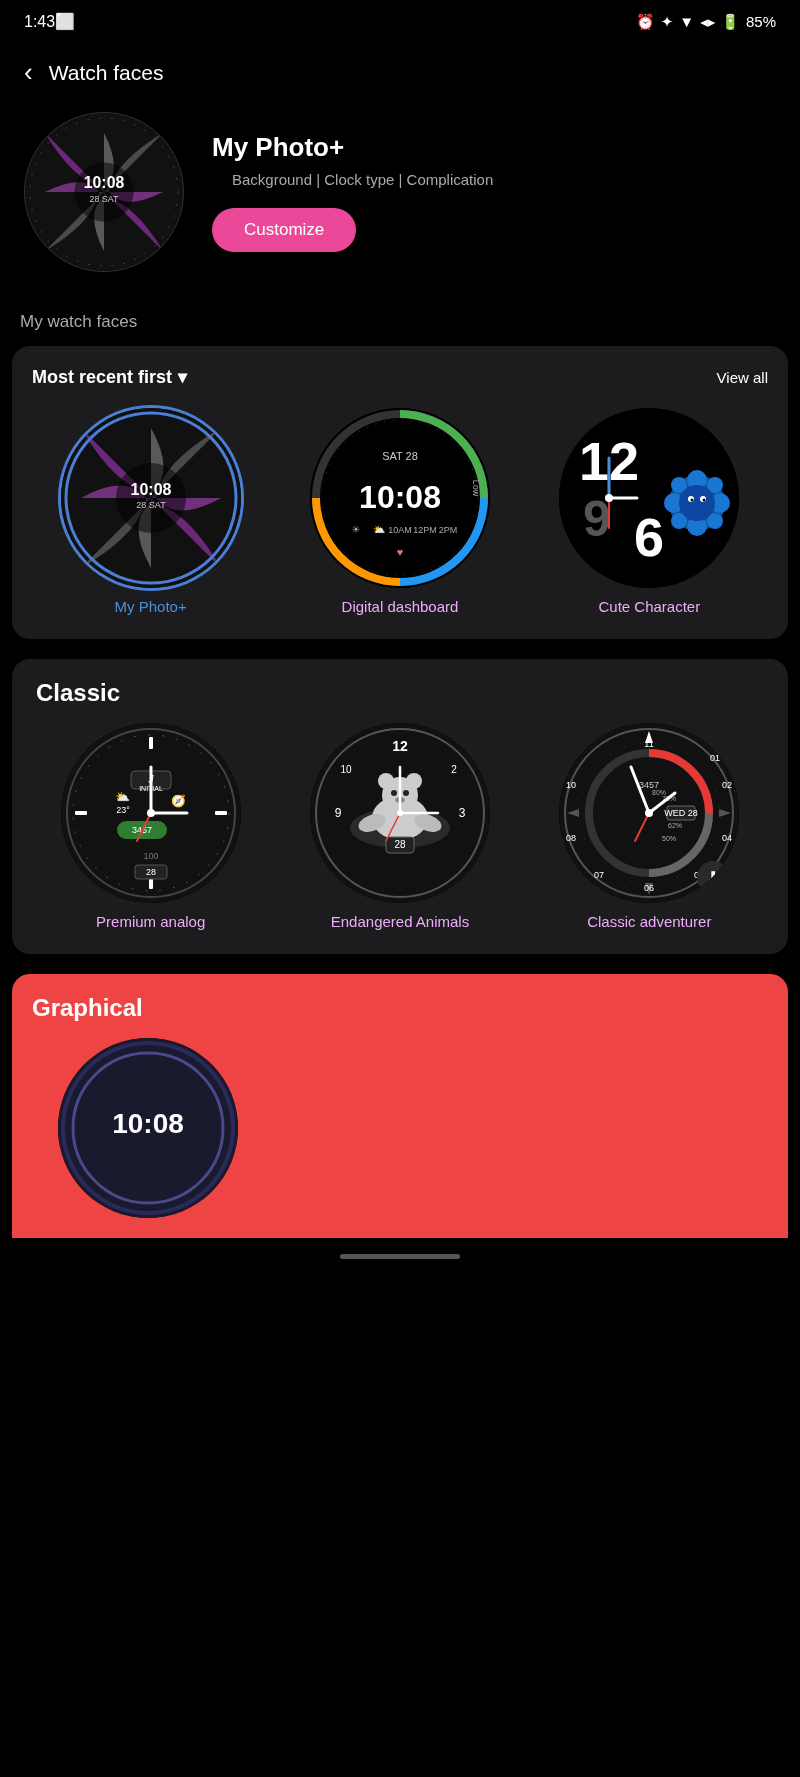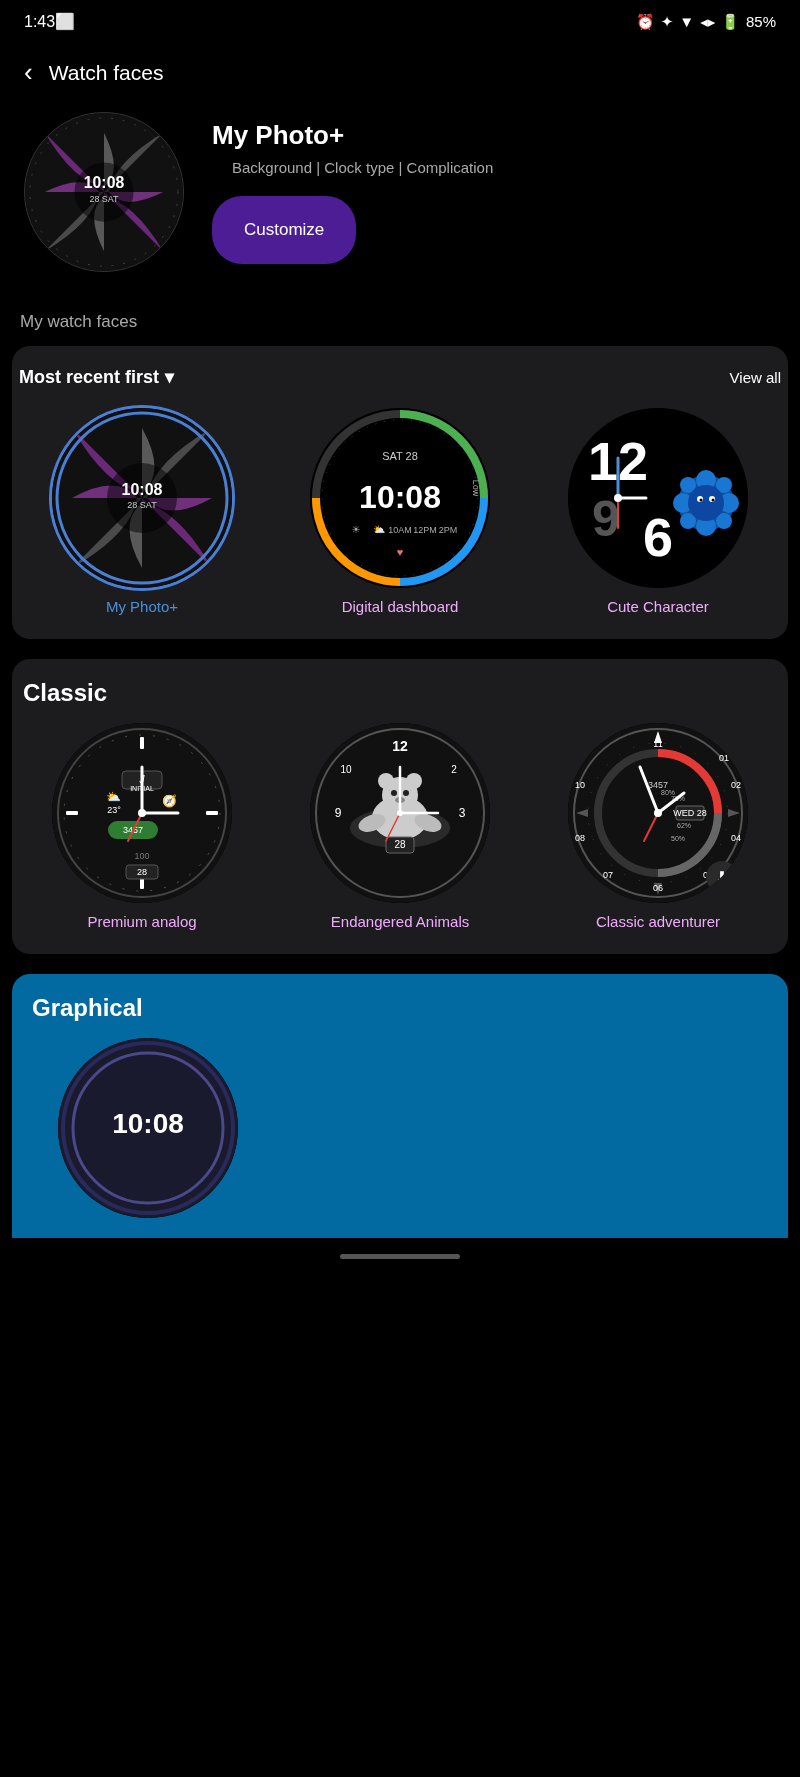--- a/index.html
+++ b/index.html
@@ -65,43 +65,43 @@
       font-weight: 600;
       margin-bottom: 8px;
     }
     .featured-info .watch-desc {
       font-size: 15px;
       color: #aaa;
       margin-bottom: 20px;
       margin-left: 20px;
     }
     .customize-btn {
-      background: #4c1d95;
+      background: #ec4899;
       color: #fff;
       border: none;
       border-radius: 30px;
-      padding: 24px 32px;
+      padding: 12px 32px;
       font-size: 17px;
       font-weight: 500;
       cursor: pointer;
     }
 
     
     .section-title {
       padding: 10px 20px 14px;
       font-size: 17px;
       color: #aaa;
     }
 
     
     .card {
       background: #1c1c1e;
       border-radius: 18px;
       margin: 0 12px 20px;
-      padding: 20px 7px 24px;
+      padding: 20px 20px 24px;
     }
 
     .card-header {
       display: flex;
       justify-content: space-between;
       align-items: center;
       margin-bottom: 20px;
     }
     .sort-label {
       font-size: 18px;
@@ -170,21 +170,21 @@
       border-radius: 50%;
       display: flex;
       align-items: center;
       justify-content: center;
       font-size: 16px;
     }
 
     
     .graphical-section {
       margin: 0 12px;
-      background: #0369a1;
+      background: #ef4444;
       border-radius: 18px 18px 0 0;
       padding: 20px 16px 20px;
     }
 
     
     .bottom-bar {
       display: flex;
       justify-content: center;
       padding: 16px;
     }

